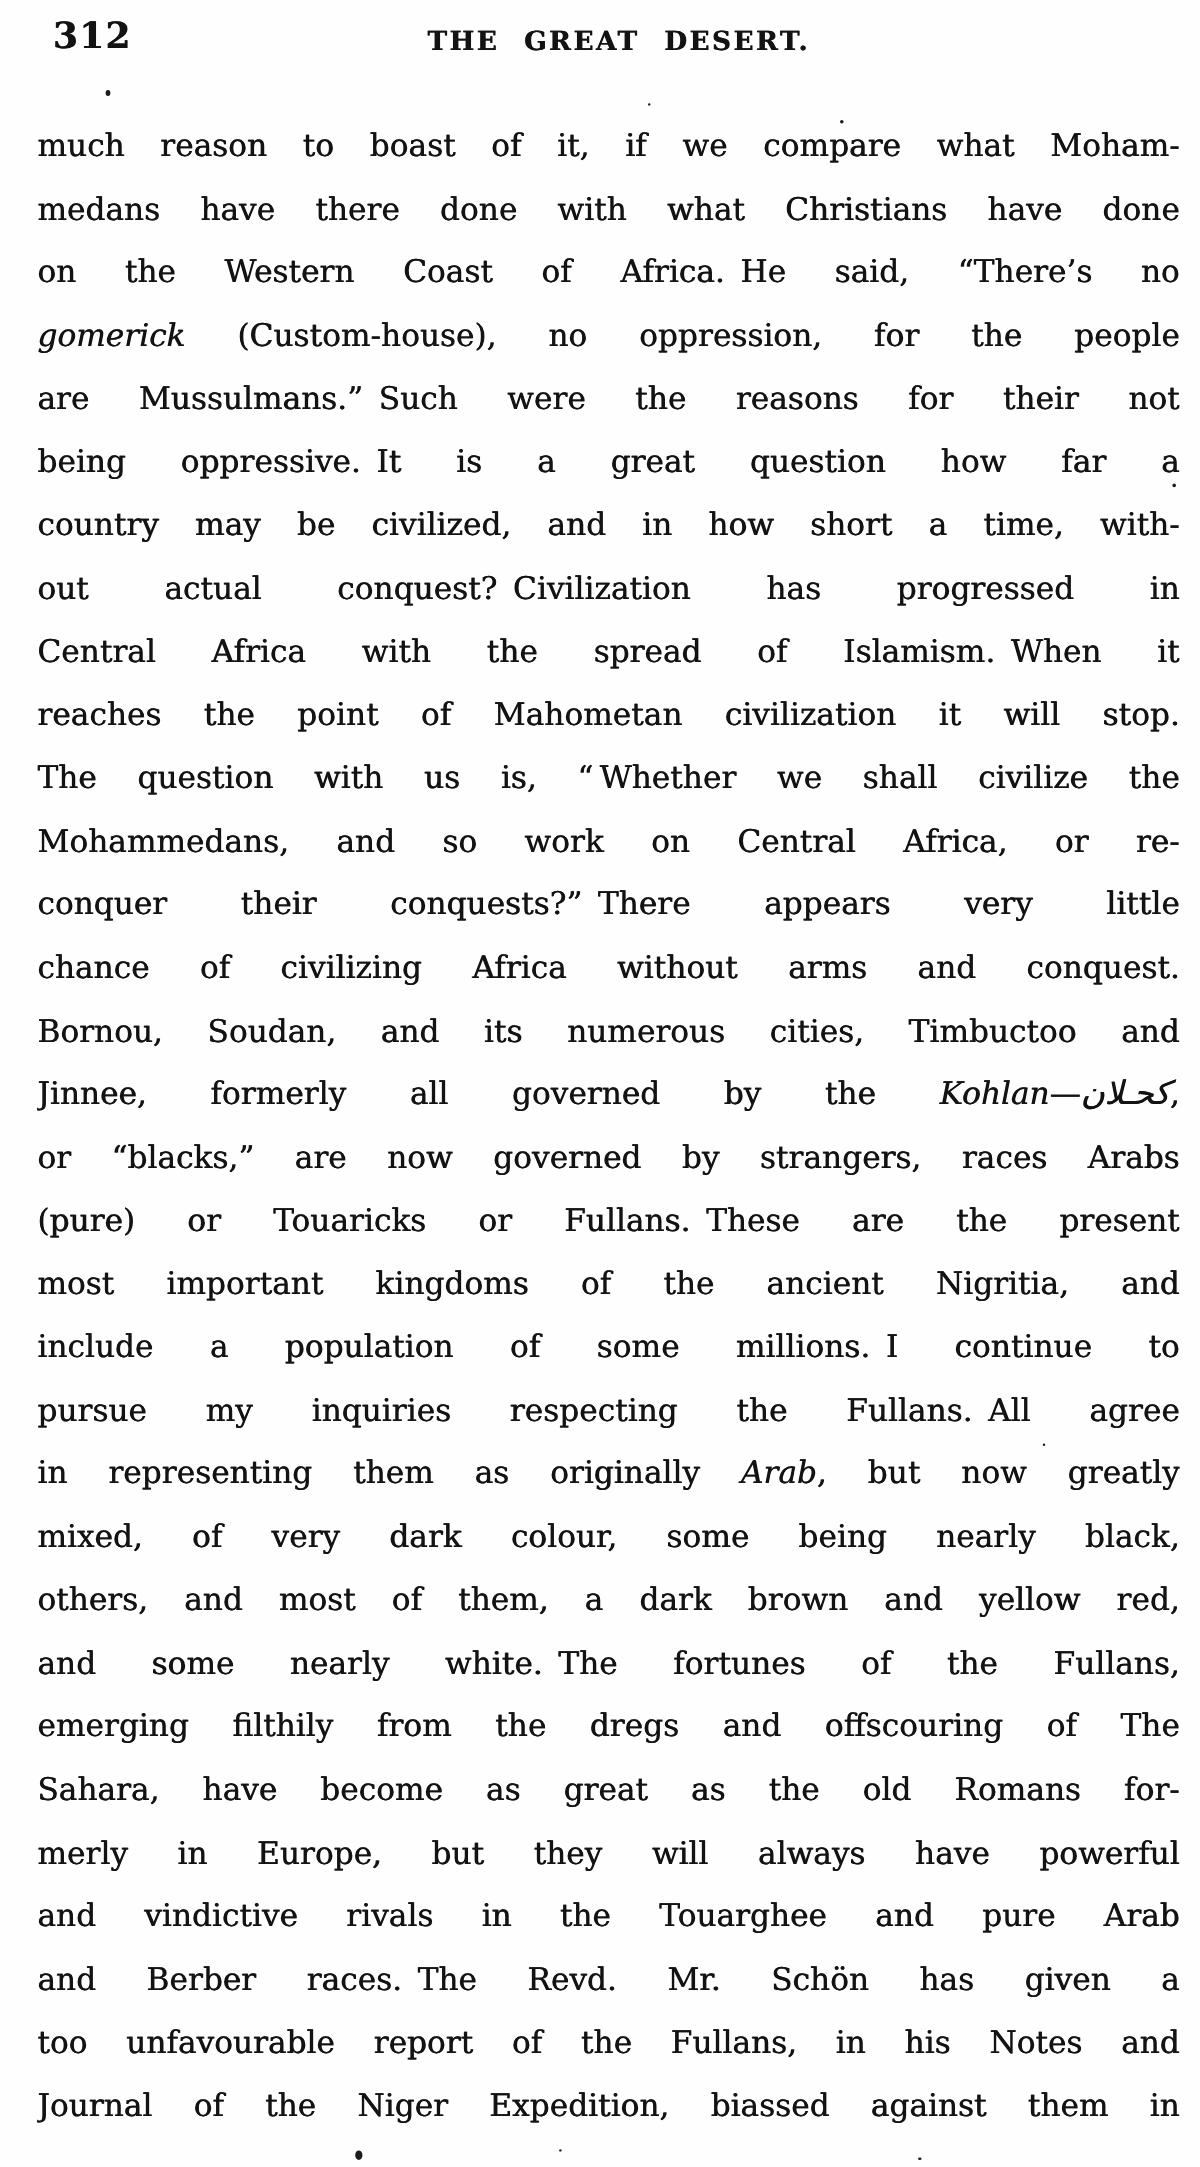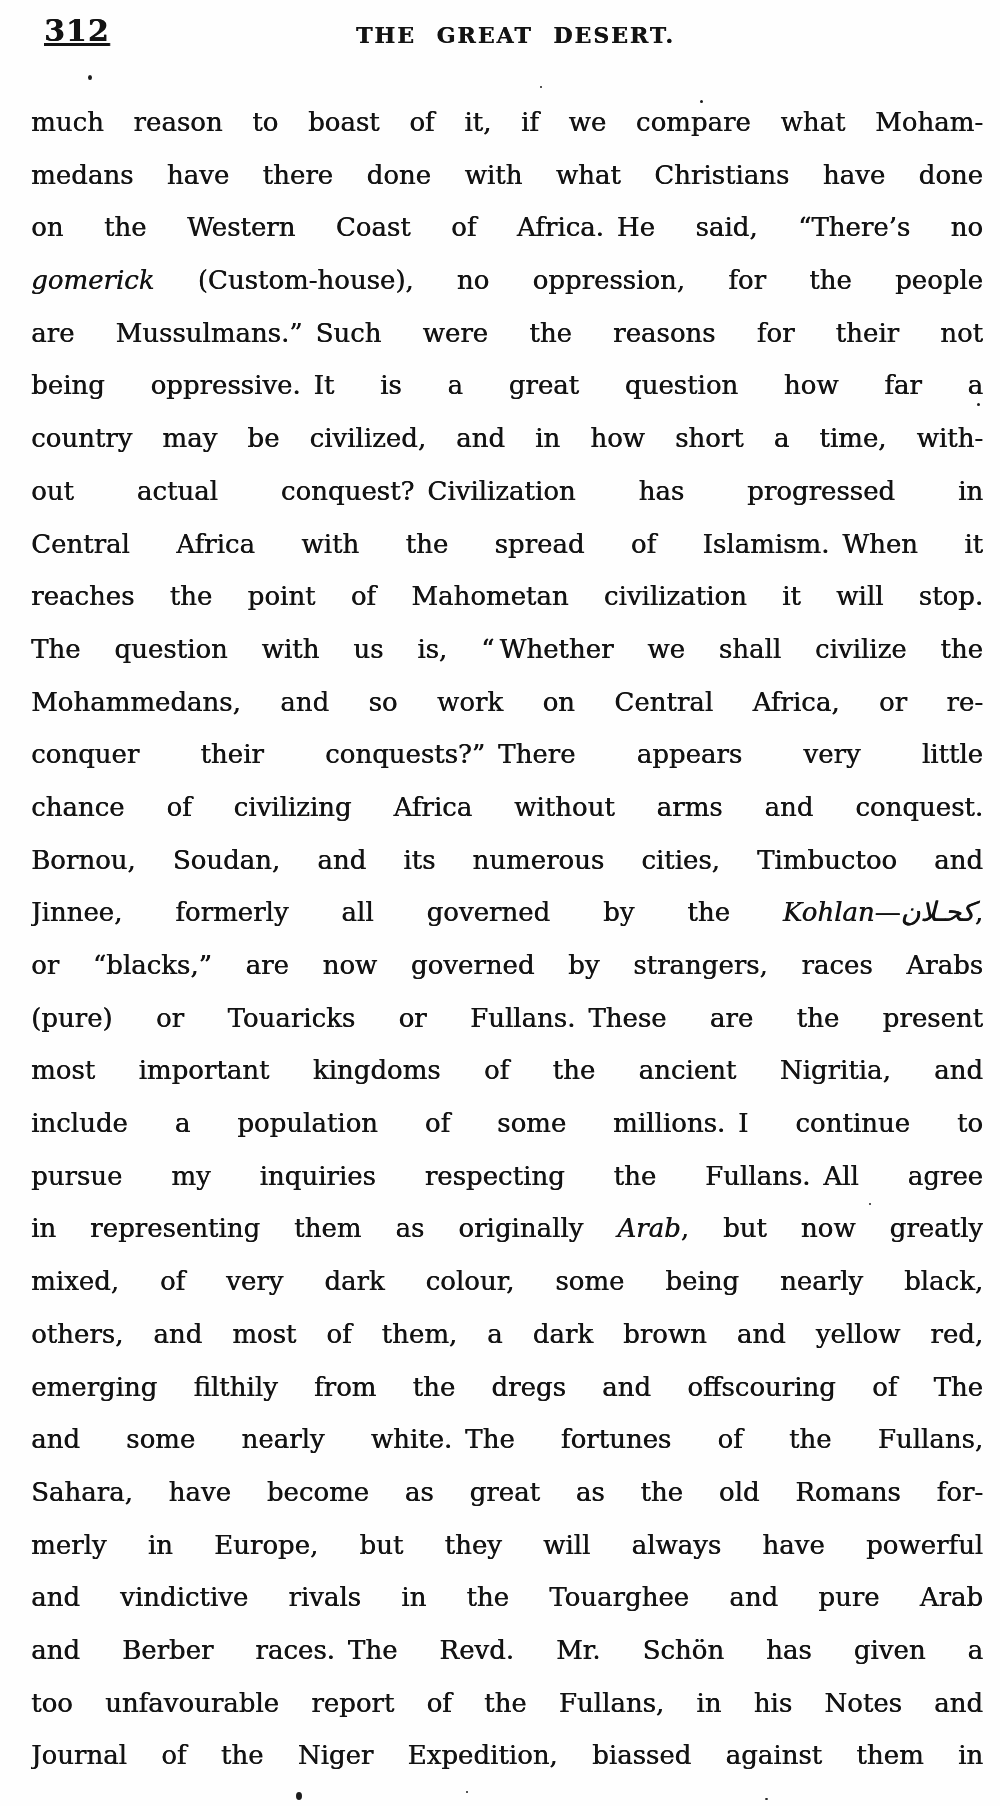--- a/index.html
+++ b/index.html
@@ -12,21 +12,20 @@
     position:relative;
     overflow:hidden;
   }
   .page { position:absolute; inset:0; background:var(--paper); }
 
   .header { position:absolute; top:0; left:0; width:100%; height:72px; }
   .folio {
     position:absolute; left:44px; top:13px;
     font-size:30px; font-weight:700; letter-spacing:1px;
     text-shadow:0.4px 0 var(--ink);
-    text-decoration:underline;
   }
   .running-title {
     position:absolute; left:356px; top:22px;
     font-size:22px; font-weight:700;
     letter-spacing:2px; word-spacing:11px;
     text-shadow:0.4px 0 var(--ink);
     white-space:nowrap;
     text-align:center;
   }
 
@@ -74,22 +73,22 @@
       <div class="line"><span class="roman">Bornou, Soudan, and its numerous cities, Timbuctoo and</span></div>
       <div class="line"><span class="roman">Jinnee, formerly all governed by the </span><span class="italic">Kohlan</span><span class="roman">—</span><span class="arabic">كحـلان</span><span class="roman">,</span></div>
       <div class="line"><span class="roman">or “blacks,” are now governed by strangers, races Arabs</span></div>
       <div class="line"><span class="roman">(pure) or Touaricks or Fullans. These are the present</span></div>
       <div class="line"><span class="roman">most important kingdoms of the ancient Nigritia, and</span></div>
       <div class="line"><span class="roman">include a population of some millions. I continue to</span></div>
       <div class="line"><span class="roman">pursue my inquiries respecting the Fullans. All agree</span></div>
       <div class="line"><span class="roman">in representing them as originally </span><span class="italic">Arab</span><span class="roman">, but now greatly</span></div>
       <div class="line"><span class="roman">mixed, of very dark colour, some being nearly black,</span></div>
       <div class="line"><span class="roman">others, and most of them, a dark brown and yellow red,</span></div>
+      <div class="line"><span class="roman">and some nearly white. The fortunes of the Fullans,</span></div>
       <div class="line"><span class="roman">emerging filthily from the dregs and offscouring of The</span></div>
-      <div class="line"><span class="roman">and some nearly white. The fortunes of the Fullans,</span></div>
       <div class="line"><span class="roman">Sahara, have become as great as the old Romans for-</span></div>
       <div class="line"><span class="roman">merly in Europe, but they will always have powerful</span></div>
       <div class="line"><span class="roman">and vindictive rivals in the Touarghee and pure Arab</span></div>
       <div class="line"><span class="roman">and Berber races. The Revd. Mr. Schön has given a</span></div>
       <div class="line"><span class="roman">too unfavourable report of the Fullans, in his Notes and</span></div>
       <div class="line"><span class="roman">Journal of the Niger Expedition, biassed against them in</span></div>
     </div>
 
   <div class="speck" style="left:88px;  top:75px;   width:4px; height:5px;"></div>
   <div class="speck" style="left:700px; top:100px;  width:3px; height:3px;"></div>

